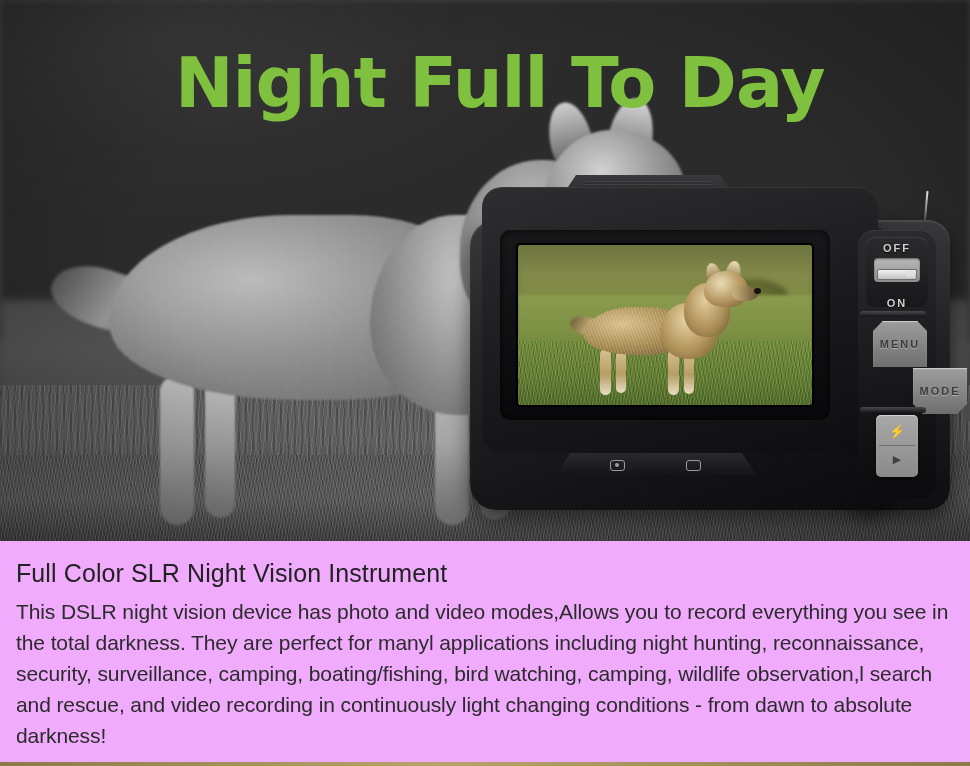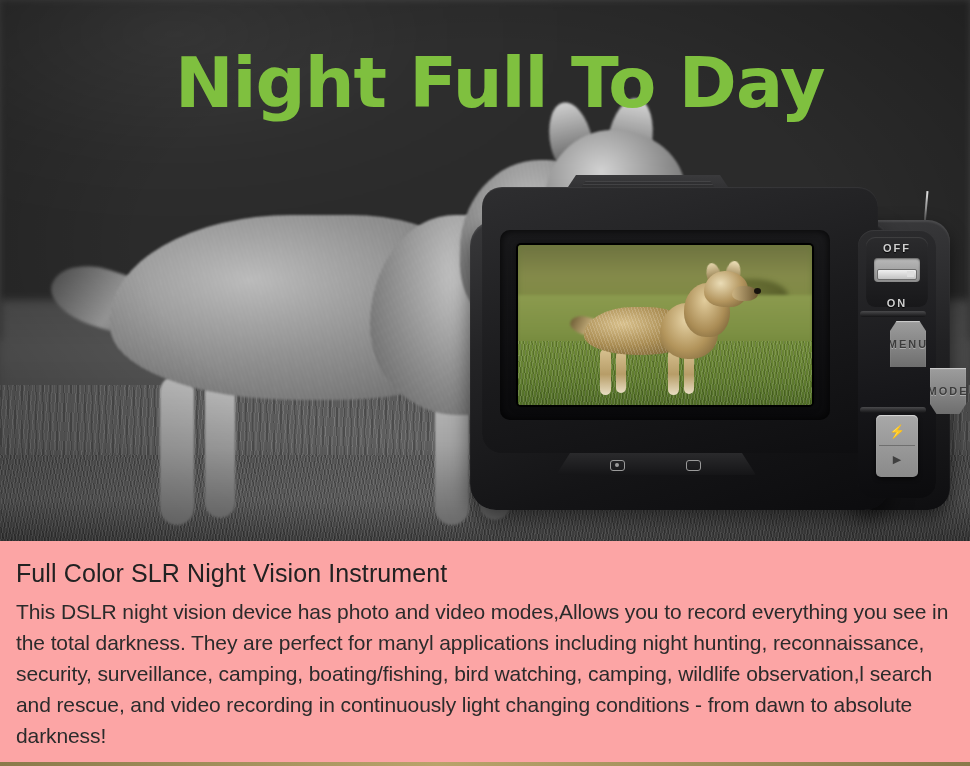--- a/index.html
+++ b/index.html
@@ -263,21 +263,21 @@
     background:linear-gradient(180deg,#f0f0f0,#c2c2c2);
     border:1px solid #6d6d6d;
   }
   .sw-knob:after{content:"";position:absolute;right:2px;top:1px;width:7px;height:6px;background:#dedede;}
 
   .hinge{position:absolute;left:390px;top:136px;width:66px;height:6px;border-radius:3px;
     background:linear-gradient(180deg,#4a4a4c,#141416);}
   .hinge.two{top:232px;}
 
   .btn-menu,.btn-mode{
-    position:absolute;left:420px;width:36px;
+    position:absolute;left:403px;width:54px;
     background:linear-gradient(180deg,#9d9d9d 0%,#848484 55%,#6e6e6e 100%);
     color:#3c3c3c;font-size:11px;font-weight:700;letter-spacing:2px;
     display:flex;align-items:center;justify-content:center;
     text-shadow:0 1px 0 rgba(255,255,255,.35);
     font-family:"Liberation Sans", sans-serif;
     box-shadow:inset 0 1px 1px rgba(255,255,255,.5), 0 2px 3px rgba(0,0,0,.6);
   }
   .btn-menu{top:146px;height:46px;clip-path:polygon(18% 0,82% 0,100% 22%,100% 100%,0 100%,0 22%);}
   .btn-mode{top:193px;height:46px;clip-path:polygon(0 0,100% 0,100% 78%,82% 100%,18% 100%,0 78%);margin-left:40px;}
 
@@ -289,21 +289,21 @@
   }
   .pv-div{position:absolute;left:409px;top:270px;width:36px;height:1px;background:#6f6f6f;}
   .pv-ic{position:absolute;width:42px;text-align:center;color:#3f3f3f;font-size:13px;line-height:1;}
   .pv-ic.flash{left:406px;top:250px;}
   .pv-ic.video{left:406px;top:279px;font-size:11px;}
 
   .antenna{position:absolute;left:455px;top:16px;width:2px;height:34px;
     background:linear-gradient(180deg,#e6e6e6,#3a3a3a);transform:rotate(5deg);}
 
   
-  .info{position:absolute;left:0;top:541px;width:970px;height:225px;background:#fca5a5;}
+  .info{position:absolute;left:0;top:541px;width:970px;height:225px;background:#f0abfc;}
   .info-title{
     position:absolute;left:16px;top:18px;
     font-size:25px;color:#222;font-weight:400;
     font-family:"Liberation Sans", sans-serif;
     letter-spacing:.1px;
   }
   .info-body{
     position:absolute;left:16px;top:55px;width:940px;
     font-size:21px;line-height:31px;color:#2b2b2b;font-weight:400;
     font-family:"Liberation Sans", sans-serif;

